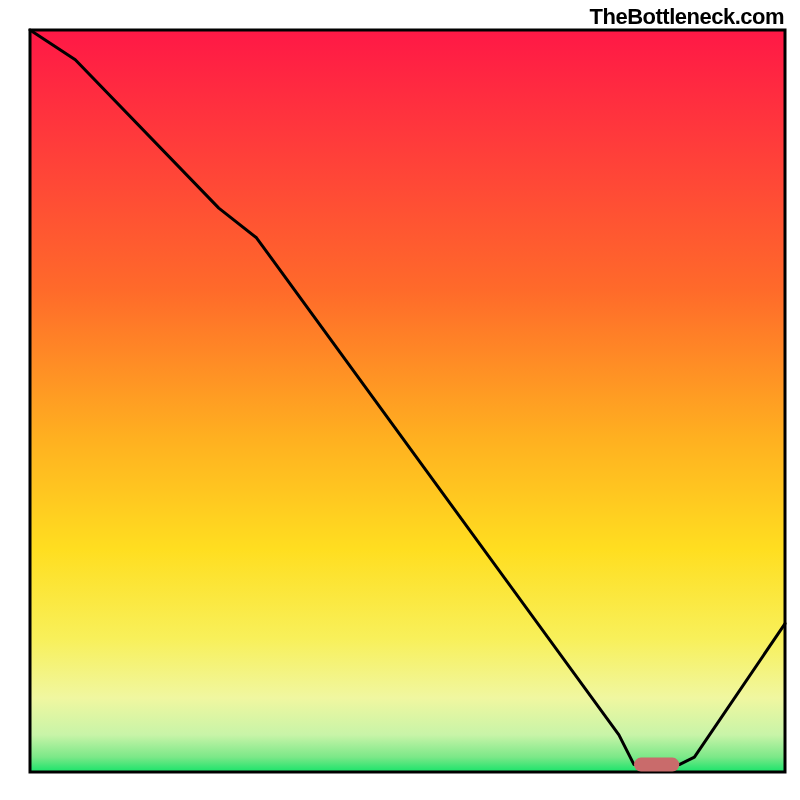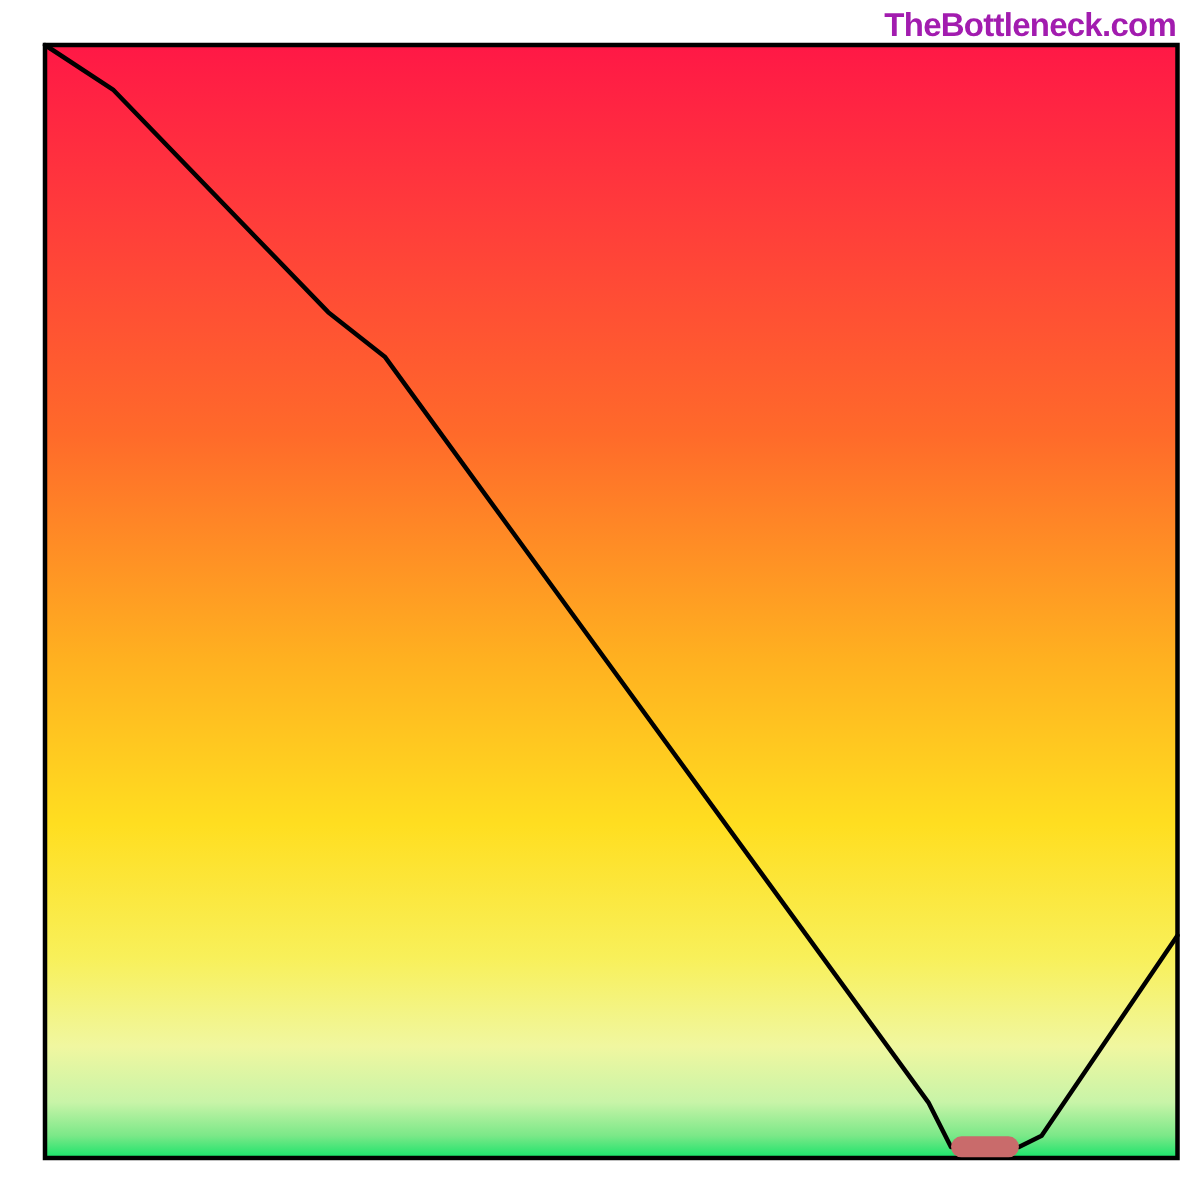--- a/index.html
+++ b/index.html
@@ -17,21 +17,21 @@
     left: 0;
     width: 800px;
     height: 800px;
   }
   .watermark {
     position: absolute;
     top: 4px;
     right: 16px;
     font-size: 22px;
     font-weight: bold;
-    color: #a21caf;
+    color: #000000;
     letter-spacing: -0.5px;
   }
   svg {
     display: block;
   }
 </style>
 </head>
 <body>
 
 <div class="chart-container">

